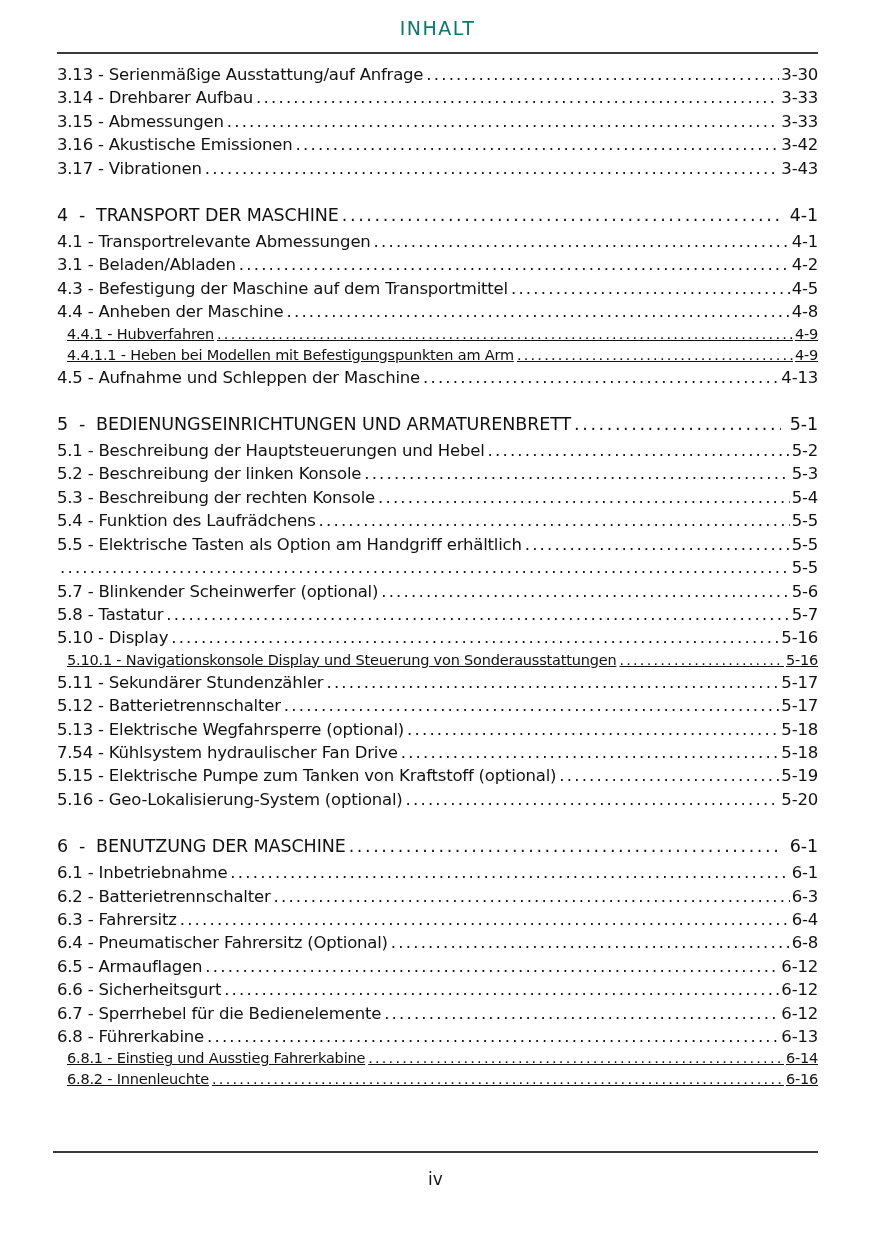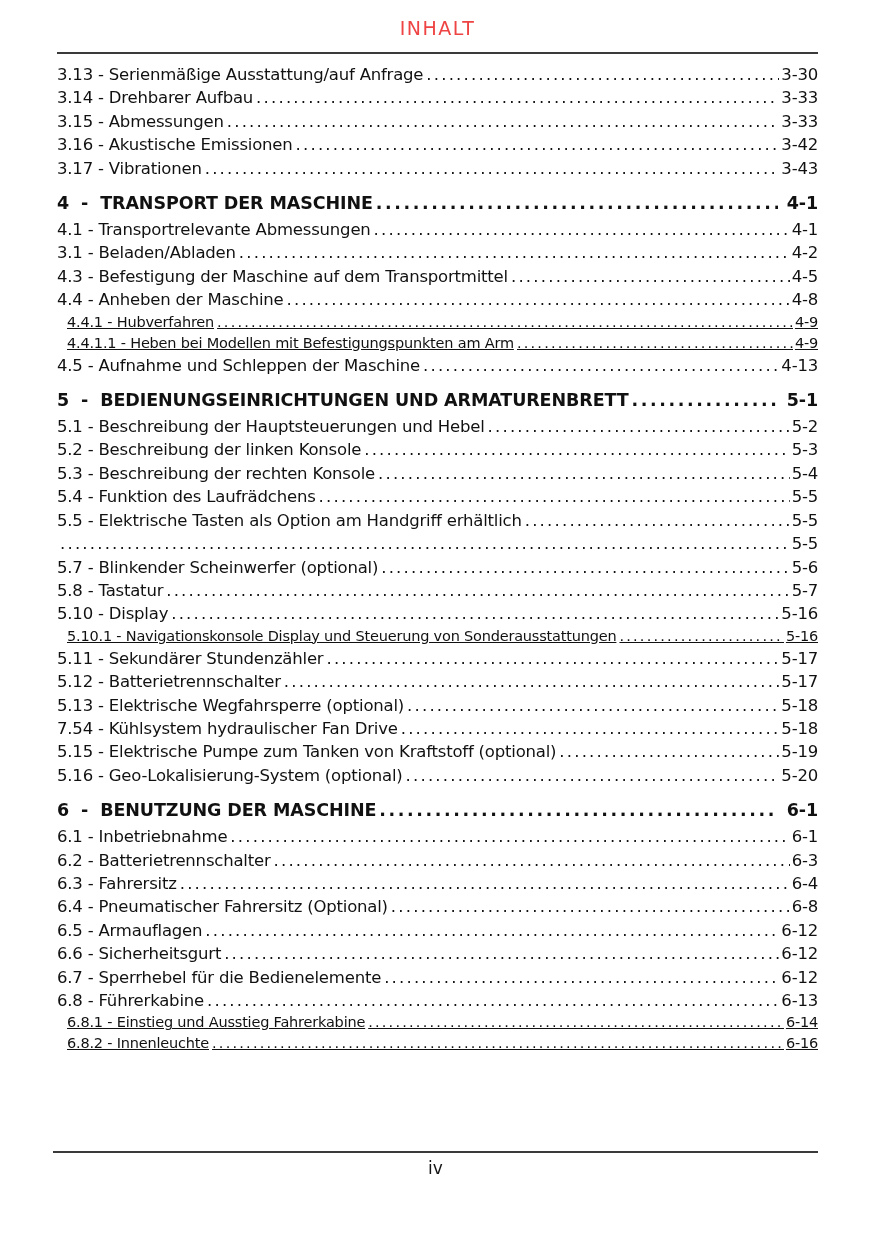--- a/index.html
+++ b/index.html
@@ -20,21 +20,21 @@
     inset: 0;
     padding: 16px 57px 0 57px;
     box-sizing: border-box;
   }
   
   .doc-header { text-align: center; }
   .doc-header-title {
     font-size: 19px;
     letter-spacing: 1.5px;
     line-height: 24px;
-    color: #ef4444;
+    color: #0f766e;
   }
   .rule {
     border: none;
     border-top: 2px solid #3a3a3a;
     margin: 0;
   }
   .header-rule { margin-top: 12px; }
 
   
   .toc { margin-top: 9px; }
@@ -62,40 +62,40 @@
     letter-spacing: -0.2px;
   }
   .lvl2 {
     font-size: 14.5px;
     line-height: 21px;
     letter-spacing: -0.2px;
     padding-left: 10px;
     text-decoration: underline;
   }
   .lvl0 {
-    font-weight: bold;
+    font-weight: normal;
     font-size: 17.5px;
     line-height: 30px;
-    margin-top: 8px;
+    margin-top: 20px;
     letter-spacing: -0.1px;
   }
   .lvl0 .toc-page { margin-left: 7px; }
   .lvl0 .toc-dots::after { letter-spacing: 2.6px; }
 
   
   .doc-footer {
     position: absolute;
     left: 53px;
     right: 57px;
     top: 1151px;
     text-align: center;
   }
   .doc-footer-page {
     font-size: 17px;
-    margin-top: 5px;
+    margin-top: 16px;
     color: #161616;
   }
 </style>
 </head>
 <body>
 
 <div class="page">
 
   <header class="doc-header">
     <div class="doc-header-title">INHALT</div>

